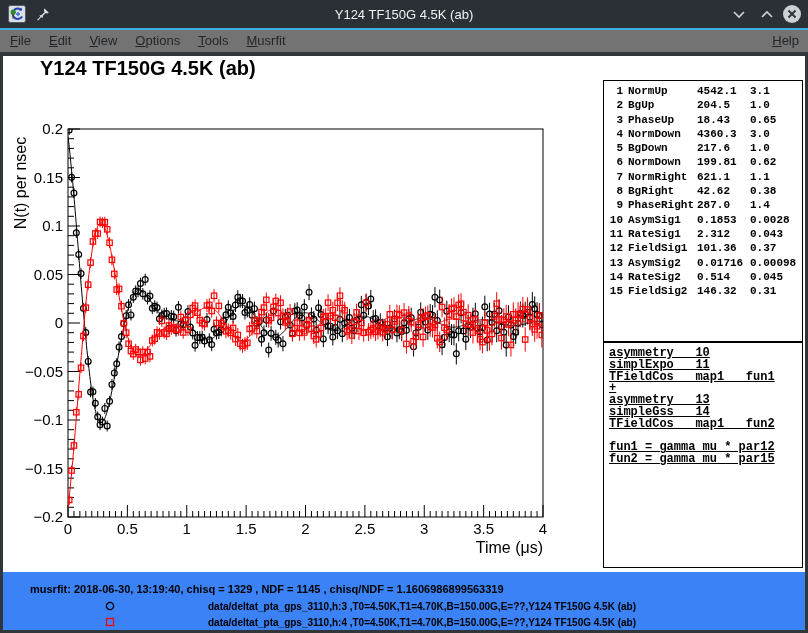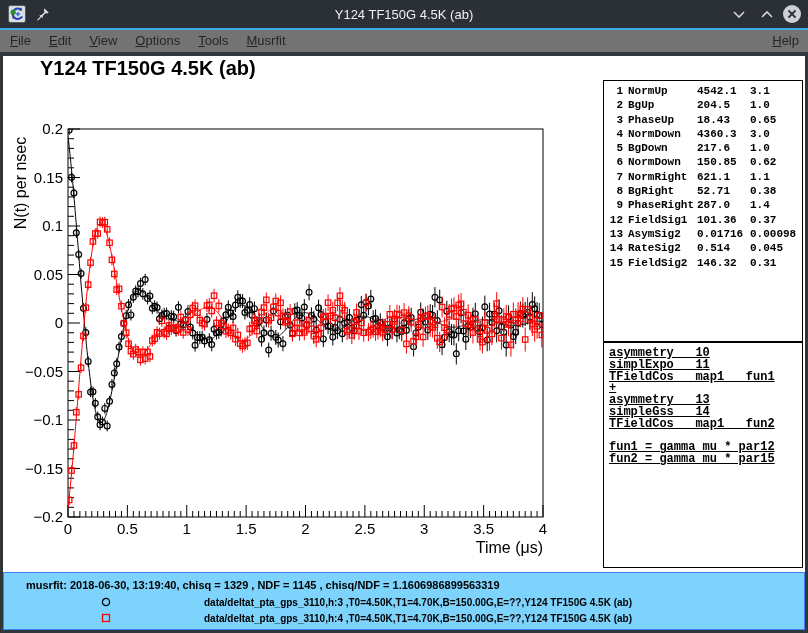--- a/index.html
+++ b/index.html
@@ -30,22 +30,22 @@
              border:1px solid #000;box-sizing:border-box;padding-top:4px;}
   .param-row{display:grid;grid-template-columns:14px 64px 48px auto;column-gap:5px;
              padding-left:5px;height:14.3px;font-family:"Liberation Mono",monospace;
              font-size:11px;font-weight:bold;white-space:nowrap;color:#000;}
   .param-idx{text-align:right;}
   .theory-box{position:absolute;left:603px;top:342px;width:200px;height:226px;background:#fff;
               border:1px solid #000;box-sizing:border-box;}
   .theory-box pre{margin:5px 0 0 5px;font-family:"Liberation Mono",monospace;font-size:12px;
                   font-weight:bold;line-height:11.8px;color:#000;text-decoration:underline;}
   
-  .info-pad{position:absolute;left:3px;top:572px;width:802px;height:58px;background:#7dd3fc;
-            border:1px solid #3b82f6;box-sizing:border-box;}
+  .info-pad{position:absolute;left:3px;top:572px;width:802px;height:58px;background:#3b82f6;
+            border:5px solid #3b82f6;box-sizing:border-box;}
   .status-line{position:absolute;left:22px;top:6px;font-size:11px;font-weight:bold;color:#000;
                white-space:nowrap;}
   .legend-row{position:absolute;left:0;height:16px;width:100%;}
   .legend-marker{position:absolute;left:96px;top:1px;}
   .legend-label{position:absolute;left:200px;top:2px;font-size:10px;font-weight:bold;color:#000;
                 white-space:nowrap;}
 </style>
 </head>
 <body>
 
@@ -1083,40 +1083,52 @@
       </div>
       <div class="param-row">
         <span class="param-idx">5</span>
         <span class="param-name">BgDown</span>
         <span class="param-value">217.6</span>
         <span class="param-error">1.0</span>
       </div>
       <div class="param-row">
         <span class="param-idx">6</span>
         <span class="param-name">NormDown</span>
-        <span class="param-value">150.85</span>
+        <span class="param-value">199.81</span>
         <span class="param-error">0.62</span>
       </div>
       <div class="param-row">
         <span class="param-idx">7</span>
         <span class="param-name">NormRight</span>
         <span class="param-value">621.1</span>
         <span class="param-error">1.1</span>
       </div>
       <div class="param-row">
         <span class="param-idx">8</span>
         <span class="param-name">BgRight</span>
-        <span class="param-value">52.71</span>
+        <span class="param-value">42.62</span>
         <span class="param-error">0.38</span>
       </div>
       <div class="param-row">
         <span class="param-idx">9</span>
         <span class="param-name">PhaseRight</span>
         <span class="param-value">287.0</span>
         <span class="param-error">1.4</span>
+      </div>
+      <div class="param-row">
+        <span class="param-idx">10</span>
+        <span class="param-name">AsymSig1</span>
+        <span class="param-value">0.1853</span>
+        <span class="param-error">0.0028</span>
+      </div>
+      <div class="param-row">
+        <span class="param-idx">11</span>
+        <span class="param-name">RateSig1</span>
+        <span class="param-value">2.312</span>
+        <span class="param-error">0.043</span>
       </div>
       <div class="param-row">
         <span class="param-idx">12</span>
         <span class="param-name">FieldSig1</span>
         <span class="param-value">101.36</span>
         <span class="param-error">0.37</span>
       </div>
       <div class="param-row">
         <span class="param-idx">13</span>
         <span class="param-name">AsymSig2</span>

